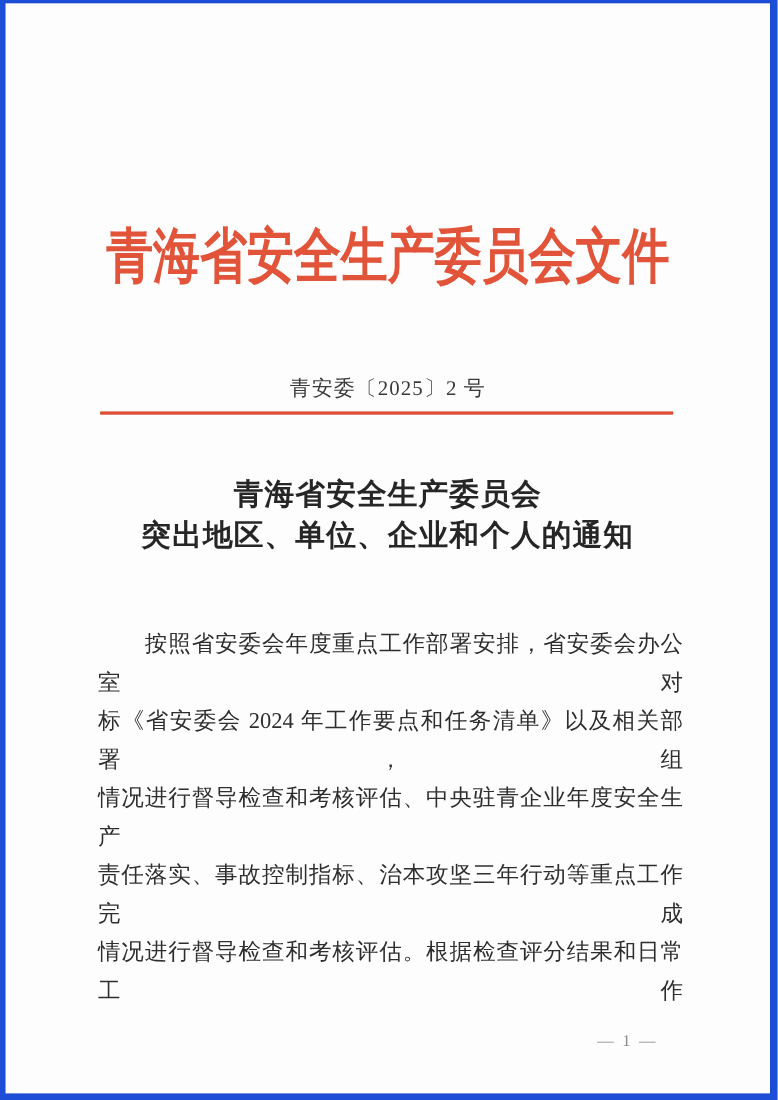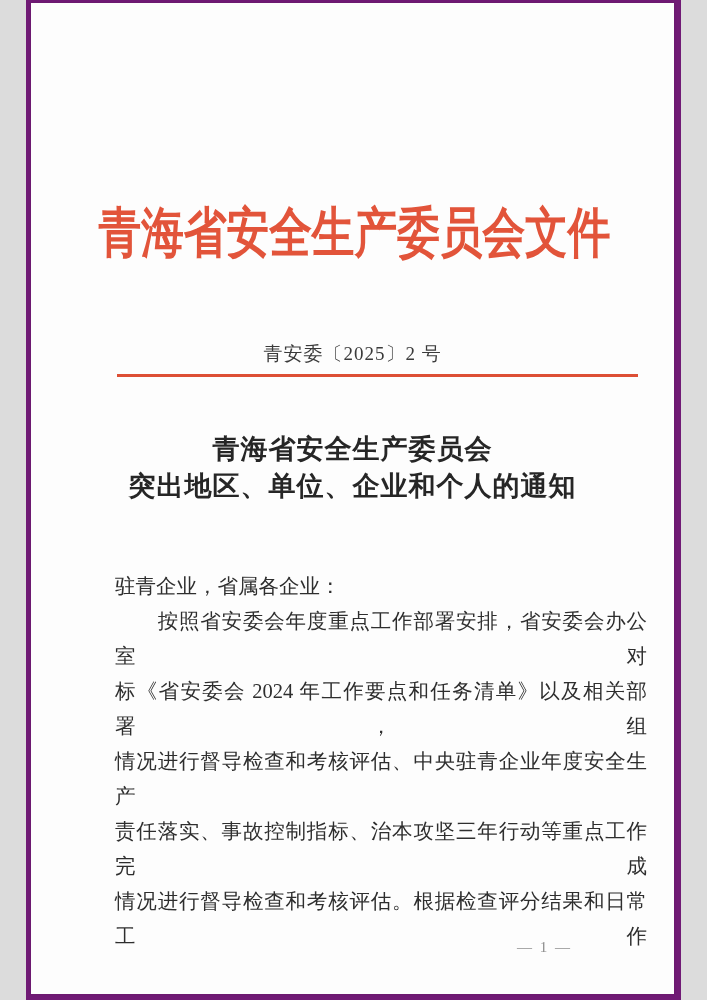--- a/index.html
+++ b/index.html
@@ -2,24 +2,24 @@
 <html style="--header_red: #e2543a; --rule_red: #dd4f35; --text_black: #262626; --page_number_gray: #8d8d8d;"><head>
 <meta charset="utf-8">
 <style>
   html, body {
     margin: 0;
     padding: 0;
     background: #dcdcdc;
   }
   .frame {
     position: relative;
-    width: 655px;
+    width: 707px;
     height: 1000px;
     margin: 0 auto;
-    background: #701a75;
+    background: #1d4ed8;
     overflow: hidden;
     font-family: "Liberation Serif", "DejaVu Serif", serif;
     text-decoration: underline;
   }
   .page {
     position: absolute;
     left: 5px;
     top: 3px;
     right: 7px;
     bottom: 6px;
@@ -115,21 +115,20 @@
     <div class="doc-number">青安委〔2025〕2 号</div>
 
     <div class="red-rule"></div>
 
     <div class="doc-title">
       <div>青海省安全生产委员会</div>
       <div>突出地区、单位、企业和个人的通知</div>
     </div>
 
     <div class="doc-body">
-      <div class="body-line flush">驻青企业，省属各企业：</div>
       <div class="body-line">　　按照省安委会年度重点工作部署安排，省安委会办公室对</div>
       <div class="body-line">标《省安委会 2024 年工作要点和任务清单》以及相关部署，组</div>
       <div class="body-line">情况进行督导检查和考核评估、中央驻青企业年度安全生产</div>
       <div class="body-line">责任落实、事故控制指标、治本攻坚三年行动等重点工作完成</div>
       <div class="body-line">情况进行督导检查和考核评估。根据检查评分结果和日常工作</div>
 
     </div>
 
     <div class="page-num">— 1 —</div>
 

